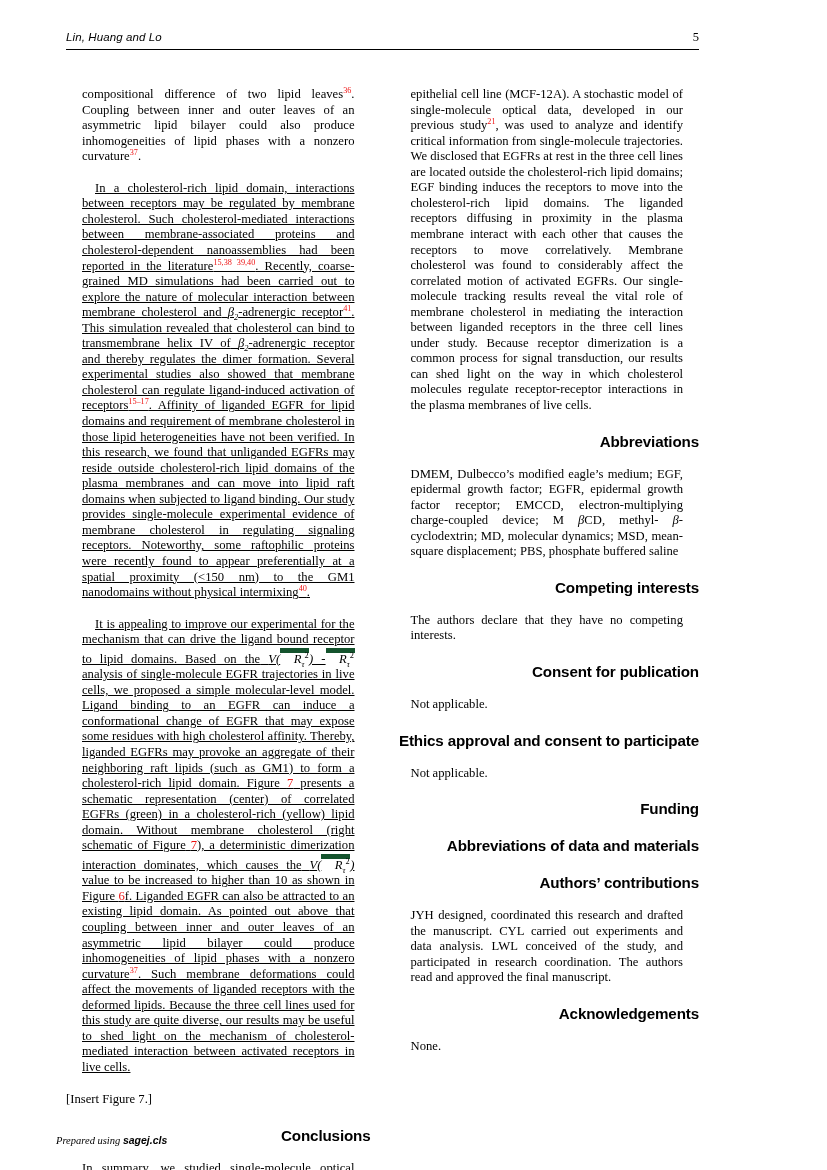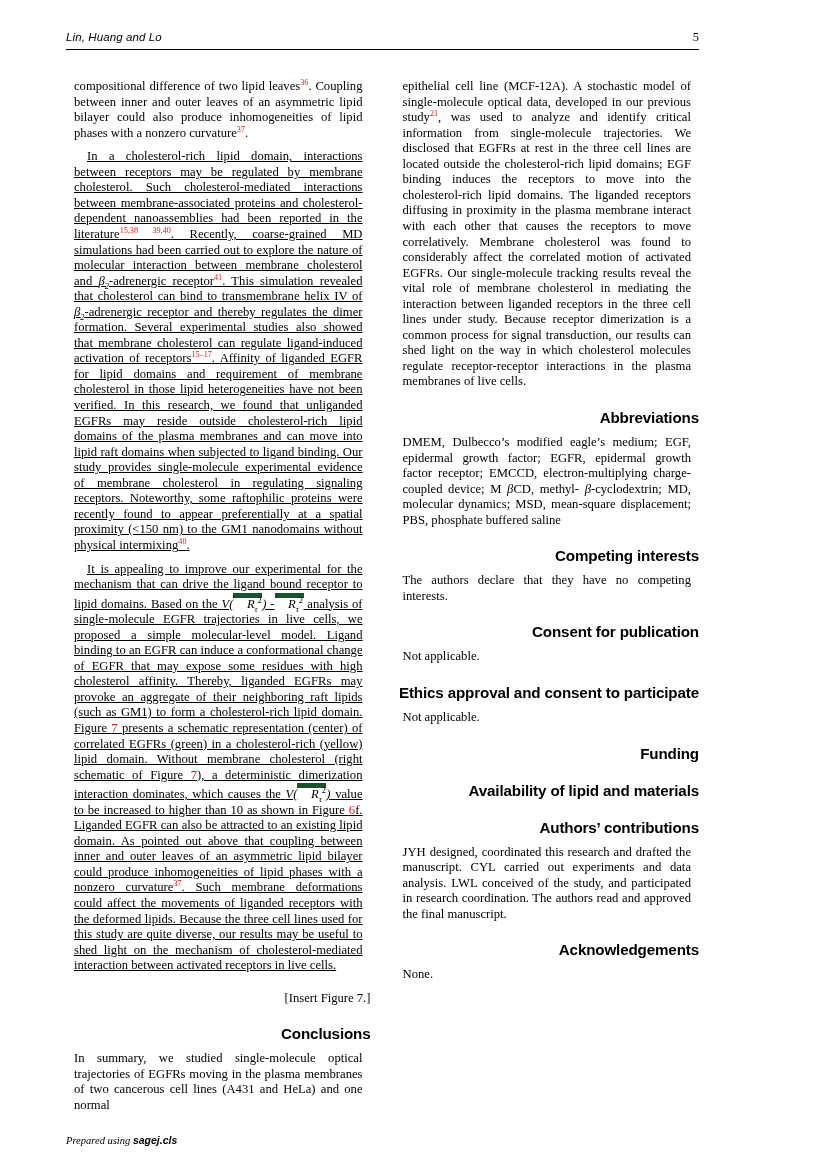--- a/index.html
+++ b/index.html
@@ -44,21 +44,21 @@
 
   
   .columns {
     display: flex;
     gap: 24px;
     margin-top: 21px;
   }
   .col { width: 341px; }
 
   p {
-    margin: 8px;
+    margin: 16px;
     font-size: 12.65px;
     line-height: 15.55px;
     text-align: justify;
     text-justify: inter-word;
     hyphens: none;
   }
   p.indent { text-indent: 13px; text-decoration: underline; }
 
   h2 {
     font-family: "Liberation Sans", sans-serif;
@@ -73,41 +73,41 @@
 
   .cite {
     color: #ee1111;
     font-size: 8.2px;
     vertical-align: super;
     line-height: 0;
   }
   .figref { color: #ee1111; }
 
   .insert-fig {
-    text-align: right;
+    text-align: left;
     margin: 17px 0 0 0;
     font-size: 12.65px;
   }
 
   
   .math { font-style: italic; white-space: nowrap; }
   .ovl {
     border-top: 5px solid #14532d;
     padding: 0 0.5px;
     display: inline-block;
     line-height: 1.02;
   }
   sup.m { font-size: 8.4px; vertical-align: super; line-height: 0; font-style: normal;}
   sub.m { font-size: 8.4px; vertical-align: sub;  line-height: 0; font-style: italic;}
   .gk { font-family: "Liberation Serif", serif; font-style: italic; }
 
   
   .footer {
     position: absolute;
-    left: 66px;
+    left: 56px;
     bottom: 24px;
     font-size: 10.5px;
     font-style: italic;
   }
   .footer .cls {
     font-family: "Liberation Sans", sans-serif;
     font-weight: bold;
     font-style: italic;
     font-size: 10.5px;
   }
@@ -154,21 +154,21 @@
       <p>The authors declare that they have no competing interests.</p>
 
       <h2>Consent for publication</h2>
       <p>Not applicable.</p>
 
       <h2>Ethics approval and consent to participate</h2>
       <p>Not applicable.</p>
 
       <h2>Funding</h2>
 
-      <h2>Availability of lipid and materials</h2>
+      <h2>Abbreviations of data and materials</h2>
 
       <h2>Authors’ contributions</h2>
       <p>JYH designed, coordinated this research and drafted the manuscript. CYL carried out experiments and data analysis. LWL conceived of the study, and participated in research coordination. The authors read and approved the final manuscript.</p>
 
       <h2>Acknowledgements</h2>
       <p>None.</p>
     </div>
   </div>
 
   <div class="footer">

